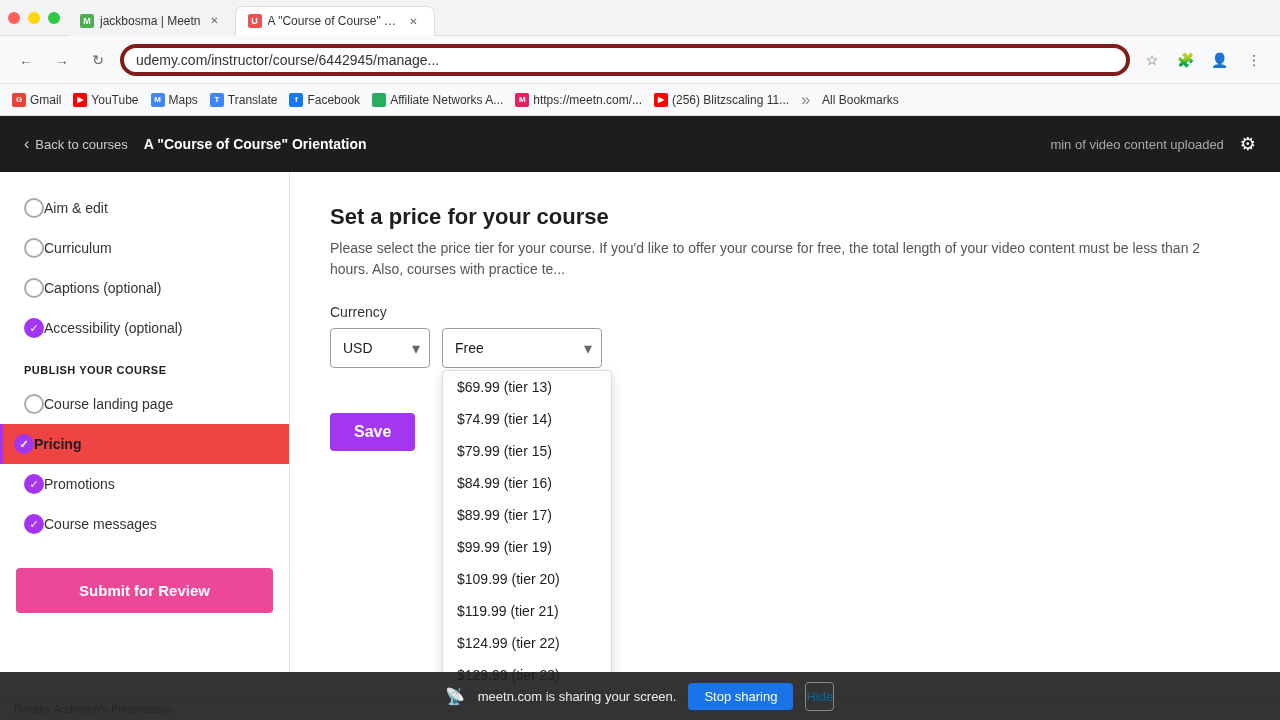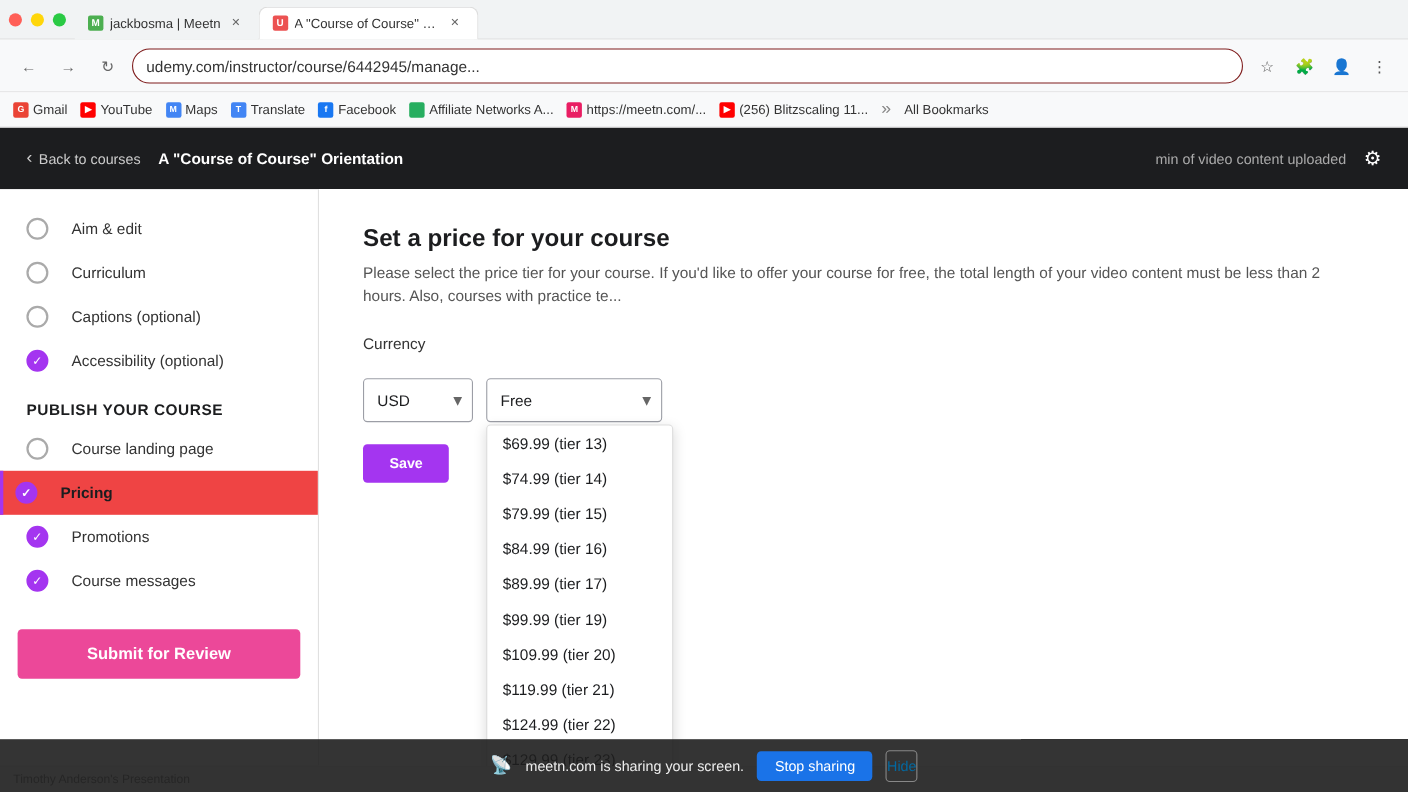--- a/index.html
+++ b/index.html
@@ -13,21 +13,21 @@
     .browser-tab.inactive { background: #f1f3f4; border: none; }
     .browser-tab-title { flex: 1; overflow: hidden; text-overflow: ellipsis; white-space: nowrap; font-size: 12px; }
     .tab-close { width: 16px; height: 16px; border-radius: 50%; display: flex; align-items: center; justify-content: center; font-size: 10px; color: #666; cursor: pointer; }
     .browser-controls { display: flex; align-items: center; gap: 8px; margin-right: 8px; }
     .win-btn { width: 12px; height: 12px; border-radius: 50%; }
     .win-min { background: #ffd60a; }
     .win-max { background: #2aca44; }
     .win-close { background: #ff5f57; }
     .browser-toolbar { background: #f8f9fa; height: 48px; display: flex; align-items: center; padding: 0 12px; gap: 8px; border-bottom: 1px solid #e0e0e0; }
     .nav-btn { width: 28px; height: 28px; border-radius: 50%; display: flex; align-items: center; justify-content: center; color: #666; cursor: pointer; font-size: 14px; }
-    .address-bar { flex: 1; height: 32px; background: #fff; border: 1px solid #7f1d1d; border-radius: 16px; display: flex; align-items: center; padding: 0 12px; font-size: 14px; color: #333; }
+    .address-bar { flex: 1; height: 32px; background: #fff; border: 4px solid #7f1d1d; border-radius: 16px; display: flex; align-items: center; padding: 0 12px; font-size: 14px; color: #333; }
     .toolbar-icons { display: flex; align-items: center; gap: 6px; }
     .toolbar-icon { width: 28px; height: 28px; border-radius: 50%; display: flex; align-items: center; justify-content: center; color: #555; cursor: pointer; font-size: 14px; }
     .bookmarks-bar { background: #f8f9fa; height: 32px; display: flex; align-items: center; padding: 0 12px; gap: 12px; border-bottom: 1px solid #e0e0e0; font-size: 12px; }
     .bookmark-item { display: flex; align-items: center; gap: 4px; color: #333; cursor: pointer; white-space: nowrap; }
 
     
     .page-content { flex: 1; display: flex; flex-direction: column; overflow: hidden; position: relative; }
 
     
     .course-header { background: #1c1d1f; color: #fff; height: 56px; display: flex; align-items: center; padding: 0 24px; gap: 16px; }
@@ -35,39 +35,39 @@
     .back-arrow { font-size: 16px; }
     .course-title { font-size: 14px; color: #fff; font-weight: 600; flex: 1; }
     .header-info { color: #aaa; font-size: 13px; }
     .settings-icon { color: #fff; font-size: 18px; cursor: pointer; }
 
     
     .main-layout { display: flex; flex: 1; overflow: hidden; }
 
     
     .sidebar { width: 290px; background: #fff; border-right: 1px solid #e0e0e0; padding: 16px 0; flex-shrink: 0; overflow-y: auto; }
-    .sidebar-item { display: flex; align-items: center; gap: 21px; padding: 10px 24px; cursor: pointer; font-size: 14px; color: #333; }
+    .sidebar-item { display: flex; align-items: center; gap: 0; padding: 10px 24px; cursor: pointer; font-size: 14px; color: #333; }
     .sidebar-item.active { border-left: 3px solid #a435f0; background: #ef4444; font-weight: 600; color: #1c1d1f; padding-left: 11px; }
     .sidebar-item-icon { width: 20px; height: 20px; border-radius: 50%; border: 2px solid #aaa; display: flex; align-items: center; justify-content: center; flex-shrink: 0; }
     .sidebar-item-icon.checked { border: 2px solid #a435f0; background: #a435f0; }
     .sidebar-item-icon.checked::after { content: '✓'; color: #fff; font-size: 11px; }
-    .sidebar-section-label { font-size: 14px; font-weight: 700; color: #1c1d1f; padding: 16px 24px 8px; text-transform: uppercase; letter-spacing: 0.5px; }
+    .sidebar-section-label { font-size: 11px; font-weight: 700; color: #1c1d1f; padding: 16px 24px 8px; text-transform: uppercase; letter-spacing: 0.5px; }
     .submit-btn { margin: 24px 16px 0; background: #ec4899; color: #fff; border: none; border-radius: 4px; padding: 14px 20px; font-size: 15px; font-weight: 700; cursor: pointer; width: calc(100% - 32px); text-align: center; }
 
     
     .main-content { flex: 1; padding: 32px 40px; background: #fff; overflow-y: auto; position: relative; }
     .content-section-title { font-size: 22px; font-weight: 700; color: #1c1d1f; margin-bottom: 8px; }
     .content-description { font-size: 14px; color: #555; line-height: 1.5; margin-bottom: 24px; }
     .currency-row { display: flex; align-items: center; gap: 12px; margin-bottom: 20px; }
     .currency-label { font-size: 14px; color: #333; margin-bottom: 6px; }
     .select-wrapper { position: relative; }
     .select-box { height: 40px; padding: 0 32px 0 12px; border: 1px solid #9c9ea6; border-radius: 4px; font-size: 14px; color: #1c1d1f; background: #fff; appearance: none; cursor: pointer; min-width: 100px; }
     .select-arrow { position: absolute; right: 10px; top: 50%; transform: translateY(-50%); pointer-events: none; color: #666; }
     .price-select-box { width: 160px; }
-    .save-btn { background: #a435f0; color: #fff; border: none; border-radius: 4px; padding: 10px 24px; font-size: 13px; font-weight: 700; cursor: pointer; }
+    .save-btn { background: #a435f0; color: #fff; border: none; border-radius: 4px; padding: 10px 24px; font-size: 16px; font-weight: 700; cursor: pointer; margin-top: 25px; }
     .dropdown-menu { position: absolute; background: #fff; border: 1px solid #ddd; border-radius: 4px; box-shadow: 0 4px 12px rgba(0,0,0,0.15); width: 170px; overflow-y: scroll; z-index: 200; }
     .dropdown-item { padding: 8px 14px; font-size: 14px; color: #1c1d1f; cursor: pointer; white-space: nowrap; }
 
     
     .screen-share-bar { position: fixed; bottom: 0; left: 0; right: 0; height: 48px; background: rgba(30,30,30,0.9); display: flex; align-items: center; justify-content: center; gap: 12px; font-size: 13px; color: #eee; z-index: 1000; }
     .screen-share-icon { font-size: 16px; }
     .stop-sharing-btn { background: #1a73e8; color: #fff; border: none; border-radius: 4px; padding: 6px 16px; font-size: 13px; cursor: pointer; }
     .hide-btn { background: transparent; color: #0369a1; border: 1px solid #888; border-radius: 4px; padding: 6px 0; font-size: 13px; cursor: pointer; }
 
     
@@ -224,21 +224,21 @@
 
         
         <button class="submit-btn">Submit for Review</button>
 
       </div>
 
       <div class="main-content">
         <h2 class="content-section-title">Set a price for your course</h2>
         <p class="content-description">Please select the price tier for your course. If you'd like to offer your course for free, the total length of your video content must be less than 2 hours. Also, courses with practice te...</p>
 
-        <div style="margin-bottom:24px;">
+        <div style="margin-bottom:8px;">
           <div class="currency-label">Currency</div>
         </div>
         <div class="currency-row">
 
           <div class="select-wrapper">
             <select class="select-box">
               <option>USD</option>
             </select>
             <span class="select-arrow">▾</span>
           </div>

